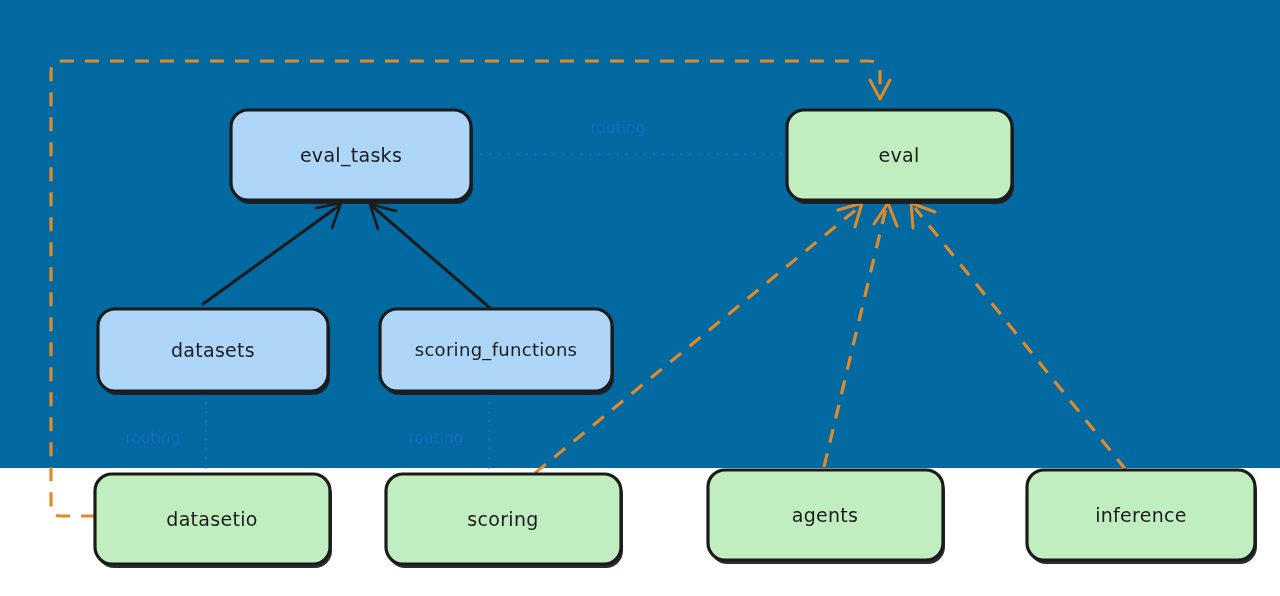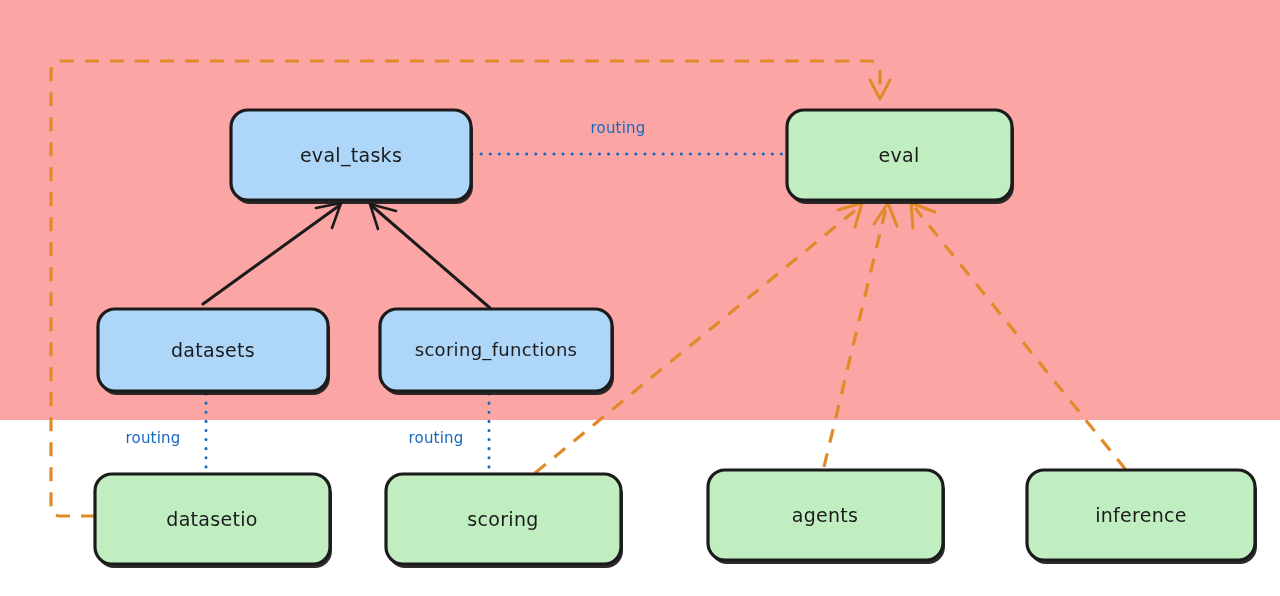--- a/index.html
+++ b/index.html
@@ -9,22 +9,22 @@
   }
   body {
     width: 1280px;
     height: 596px;
     overflow: hidden;
     font-family: "DejaVu Sans", sans-serif;
   }
   #diagram-root {
     position: relative;
     width: 1280px;
-    height: 420px;
-    background: #fca5a5;
+    height: 468px;
+    background: #0369a1;
   }
   svg#diagram-svg {
     display: block;
     width: 1280px;
     height: 596px;
   }
   .node-label {
     font-family: "DejaVu Sans", sans-serif;
     font-size: 19px;
     fill: #1b1b1b;

